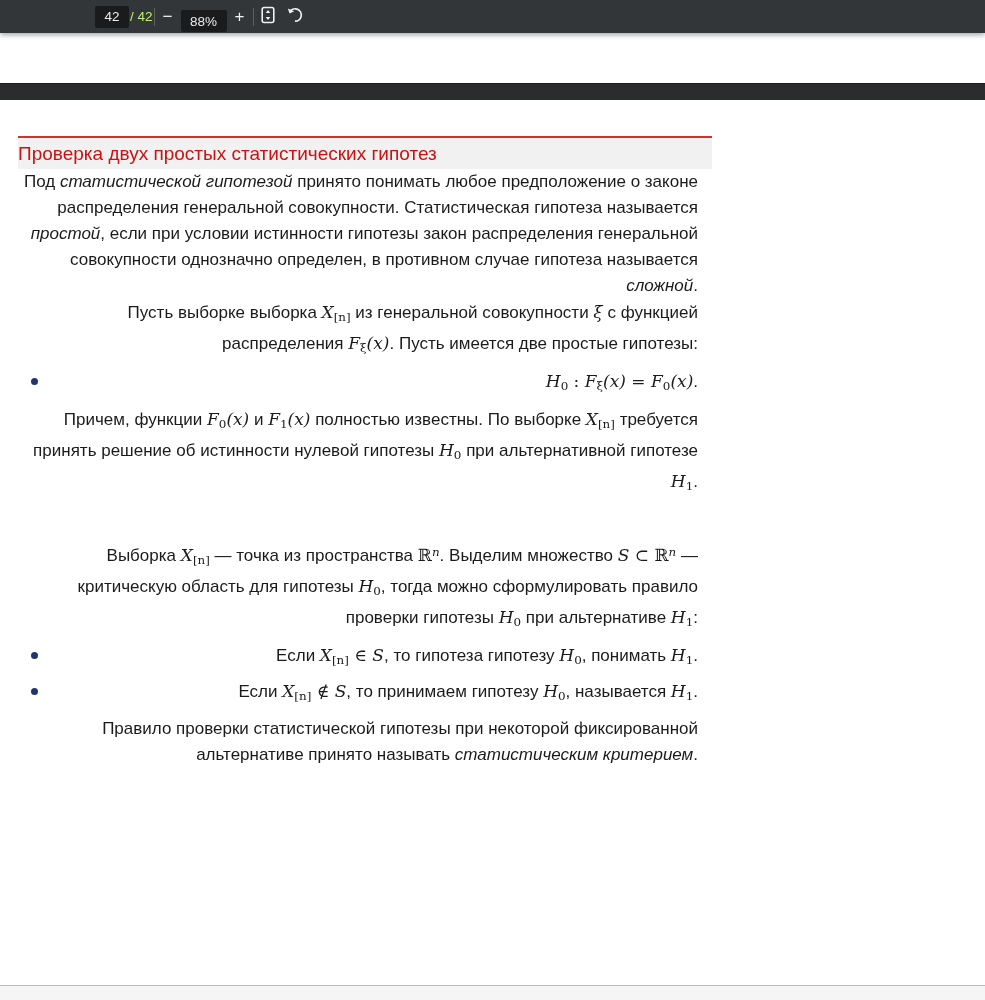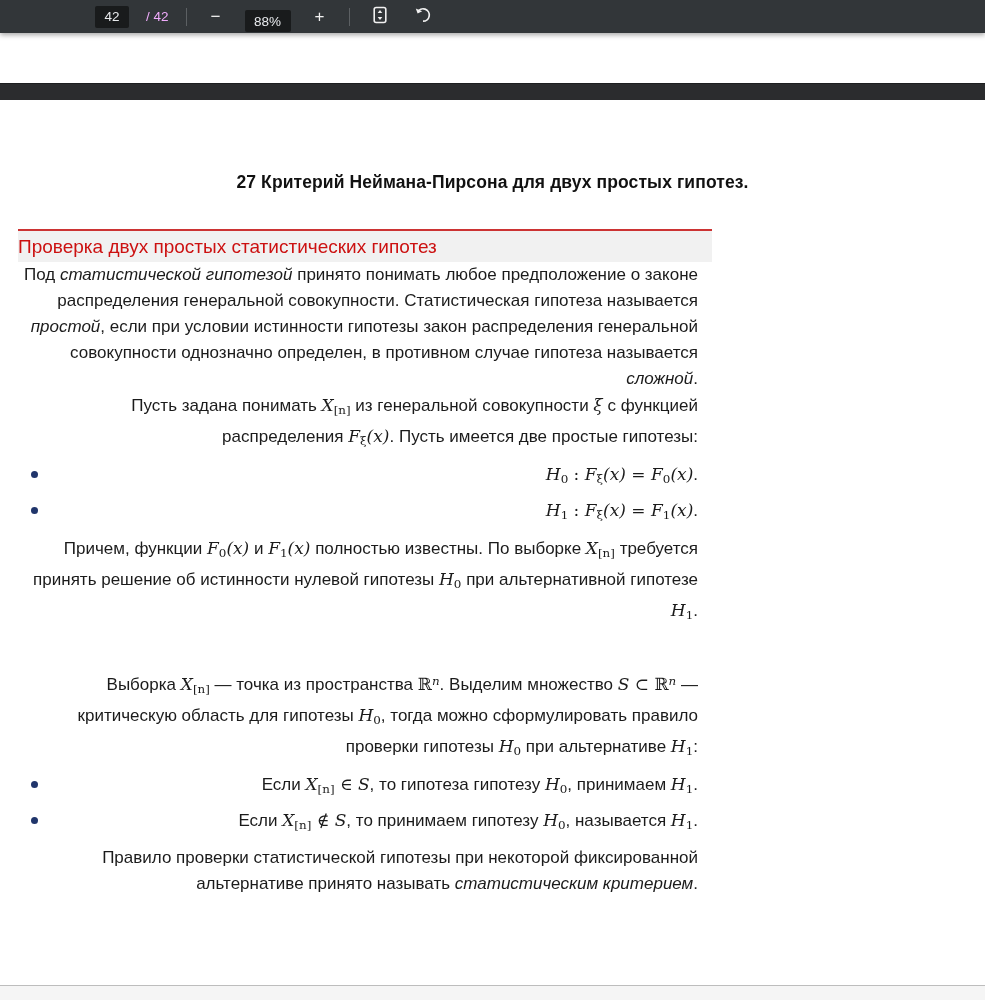--- a/index.html
+++ b/index.html
@@ -12,35 +12,35 @@
   }
 
   
   .toolbar {
     position: relative;
     height: 33px;
     background: #323639;
     display: flex;
     align-items: center;
     padding-left: 95px;
-    gap: 17px;
+    gap: 1px;
     color: #e8eaed;
     font-size: 13.5px;
     box-shadow: 0 2px 5px rgba(0,0,0,0.35);
     z-index: 5;
   }
   .page-box {
     min-width: 34px; height: 22px;
     background: #191b1c;
     border-radius: 2px;
     display: flex; align-items: center; justify-content: center;
     padding: 0 5px;
     cursor: text;
   }
-  .page-total { color: #f0abfc; }
+  .page-total { color: #bef264; }
   .sep { width: 1px; height: 18px; background: #5c6063; }
   .tool-btn {
     background: none; border: none; color: #f1f1f1;
     font-size: 17px; line-height: 1;
     width: 24px; height: 24px;
     display: flex; align-items: center; justify-content: center;
     cursor: pointer; padding: 0;
     font-family: "Liberation Sans", sans-serif;
   }
   .zoom-box {
@@ -170,47 +170,43 @@
       </svg>
     </span>
   </button>
 </div>
 
 <div class="prev-page-bottom"></div>
 <div class="viewer-band"></div>
 
 <div class="pdf-page">
 
-  <div class="doc-title">27 Критерий Неймана-Пирсона для двух простых гипотез.</div>
 
   <div class="page-inner">
     <div class="section-header">
       <span>Проверка двух простых статистических гипотез</span>
     </div>
 
     <div class="doc-body">
       <p><span>Под </span><span class="seg-i">статистической гипотезой</span><span> принято понимать любое предположение о законе распределения генеральной совокупности. Статистическая гипотеза называется </span><span class="seg-i">простой</span><span>, если при условии истинности гипотезы закон распределения генеральной совокупности однозначно определен, в противном случае гипотеза называется </span><span class="seg-i">сложной</span><span>.</span></p>
-      <p><span>Пусть задана понимать </span><span class="seg-m">X</span><span class="seg-sub">[n]</span><span> из генеральной совокупности </span><span class="seg-m">ξ</span><span> с функцией распределения </span><span class="seg-m">F</span><span class="seg-sub">ξ</span><span class="seg-m">(x)</span><span>. Пусть имеется две простые гипотезы:</span></p>
+      <p><span>Пусть выборке выборка </span><span class="seg-m">X</span><span class="seg-sub">[n]</span><span> из генеральной совокупности </span><span class="seg-m">ξ</span><span> с функцией распределения </span><span class="seg-m">F</span><span class="seg-sub">ξ</span><span class="seg-m">(x)</span><span>. Пусть имеется две простые гипотезы:</span></p>
 
       <ul class="bullets">
         <li>
           <span class="bullet"></span><span><span class="seg-m">H</span><span class="seg-sub">0</span><span class="seg-y"> : </span><span class="seg-m">F</span><span class="seg-sub">ξ</span><span class="seg-m">(x)</span><span class="seg-y"> = </span><span class="seg-m">F</span><span class="seg-sub">0</span><span class="seg-m">(x)</span><span>.</span></span>
         </li>
-        <li>
-          <span class="bullet"></span><span><span class="seg-m">H</span><span class="seg-sub">1</span><span class="seg-y"> : </span><span class="seg-m">F</span><span class="seg-sub">ξ</span><span class="seg-m">(x)</span><span class="seg-y"> = </span><span class="seg-m">F</span><span class="seg-sub">1</span><span class="seg-m">(x)</span><span>.</span></span>
-        </li>
       </ul>
 
       <p><span>Причем, функции </span><span class="seg-m">F</span><span class="seg-sub">0</span><span class="seg-m">(x)</span><span> и </span><span class="seg-m">F</span><span class="seg-sub">1</span><span class="seg-m">(x)</span><span> полностью известны. По выборке </span><span class="seg-m">X</span><span class="seg-sub">[n]</span><span> требуется принять решение об истинности нулевой гипотезы </span><span class="seg-m">H</span><span class="seg-sub">0</span><span> при альтернативной гипотезе </span><span class="seg-m">H</span><span class="seg-sub">1</span><span>.</span></p>
 
       <p class="block-gap"><span>Выборка </span><span class="seg-m">X</span><span class="seg-sub">[n]</span><span> — точка из пространства </span><span class="seg-y">ℝ</span><span class="seg-sup">n</span><span>. Выделим множество </span><span class="seg-m">S</span><span class="seg-y"> ⊂ </span><span class="seg-y">ℝ</span><span class="seg-sup">n</span><span> — критическую область для гипотезы </span><span class="seg-m">H</span><span class="seg-sub">0</span><span>, тогда можно сформулировать правило проверки гипотезы </span><span class="seg-m">H</span><span class="seg-sub">0</span><span> при альтернативе </span><span class="seg-m">H</span><span class="seg-sub">1</span><span>:</span></p>
 
       <ul class="bullets">
         <li>
-          <span class="bullet"></span><span><span>Если </span><span class="seg-m">X</span><span class="seg-sub">[n]</span><span class="seg-y"> ∈ </span><span class="seg-m">S</span><span>, то гипотеза гипотезу </span><span class="seg-m">H</span><span class="seg-sub">0</span><span>, принимаем </span><span class="seg-m">H</span><span class="seg-sub">1</span><span>.</span></span>
+          <span class="bullet"></span><span><span>Если </span><span class="seg-m">X</span><span class="seg-sub">[n]</span><span class="seg-y"> ∈ </span><span class="seg-m">S</span><span>, то гипотеза гипотезу </span><span class="seg-m">H</span><span class="seg-sub">0</span><span>, понимать </span><span class="seg-m">H</span><span class="seg-sub">1</span><span>.</span></span>
         </li>
         <li>
           <span class="bullet"></span><span><span>Если </span><span class="seg-m">X</span><span class="seg-sub">[n]</span><span class="seg-y"> ∉ </span><span class="seg-m">S</span><span>, то принимаем гипотезу </span><span class="seg-m">H</span><span class="seg-sub">0</span><span>, называется </span><span class="seg-m">H</span><span class="seg-sub">1</span><span>.</span></span>
         </li>
       </ul>
 
       <p class="final-p"><span>Правило проверки статистической гипотезы при некоторой фиксированной альтернативе принято называть </span><span class="seg-i">статистическим критерием</span><span>.</span></p>
     </div>
   </div>
 </div>

